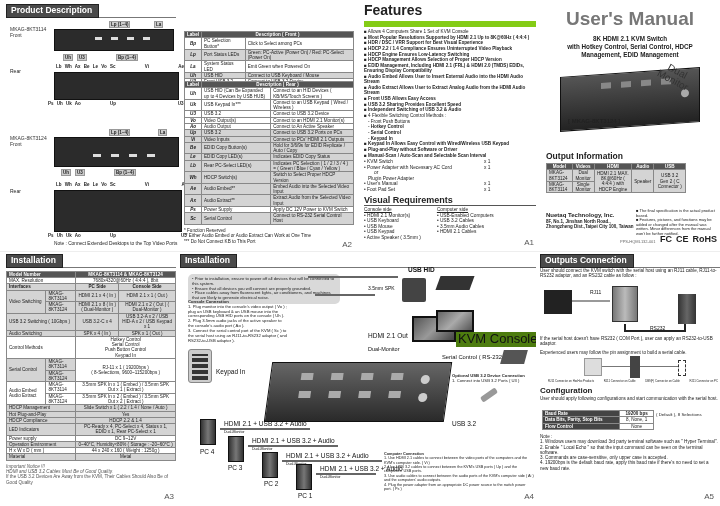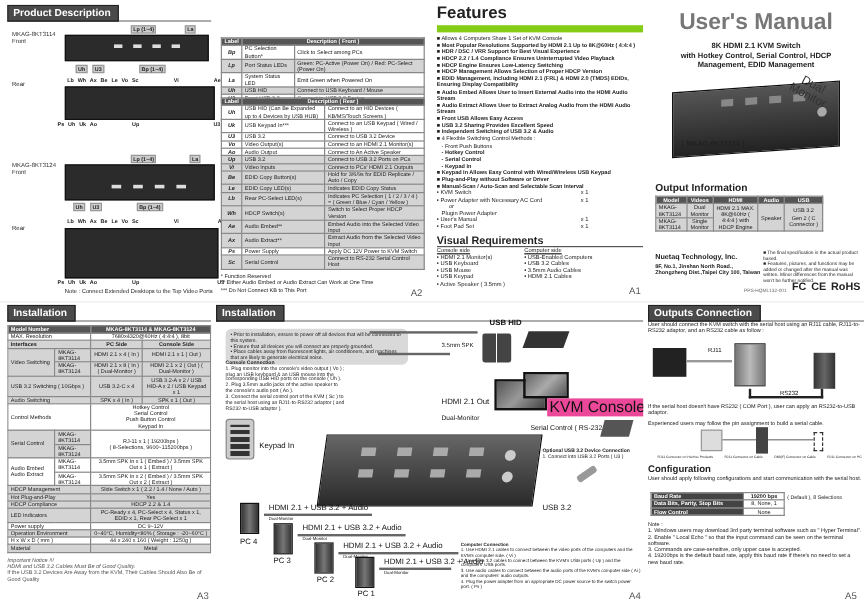--- a/index.html
+++ b/index.html
@@ -474,21 +474,21 @@
   <div class="cable" style="left:128px;top:22px;width:90px"></div>
   <div class="clabel" style="left:228px;top:12px;font-weight:bold">USB HID</div>
   <div style="position:absolute;left:258px;top:22px;width:34px;height:14px;background:#333;transform:skewX(-20deg)"></div>
   <div class="cable" style="left:135px;top:40px;width:60px"></div>
   <div class="clabel" style="left:188px;top:32px;font-size:5px">3.5mm SPK</div>
   <div style="position:absolute;left:222px;top:24px;width:24px;height:24px;background:linear-gradient(90deg,#444 0 48%,#fff 48% 52%,#444 52%);border-radius:2px"></div>
   <div class="clabel" style="left:188px;top:78px">HDMI 2.1 Out</div>
   <div class="clabel" style="left:188px;top:92px;font-size:5.5px">Dual-Monitor</div>
   <div style="position:absolute;left:232px;top:62px;width:44px;height:26px;background:linear-gradient(135deg,#555,#999,#444);border:2px solid #111"></div>
   <div style="position:absolute;left:256px;top:56px;width:38px;height:22px;background:linear-gradient(135deg,#666,#aaa,#555);border:2px solid #111"></div>
-  <div class="clabel" style="left:276px;top:78px;font-size:13px;background:#ec4899;padding:0 2px">KVM Console</div>
+  <div class="clabel" style="left:276px;top:78px;font-size:13px;background:#4d7c0f;padding:0 2px">KVM Console</div>
   <div class="clabel" style="left:262px;top:100px;font-size:5.8px">Serial Control ( RS-232 )</div>
   <div style="position:absolute;left:322px;top:96px;width:24px;height:14px;background:#555;transform:skewX(-15deg)"></div>
   <div style="position:absolute;left:272px;top:120px;width:82px;font-size:4.2px">
     <div style="font-weight:bold">Optional USB 3.2 Device Connection</div>
     <div>1. Connect into USB 3.2 Ports ( U3 )</div>
   </div>
   <div style="position:absolute;left:300px;top:138px;width:18px;height:6px;background:#999;border-radius:2px;transform:rotate(-35deg)"></div>
   <div class="clabel" style="left:272px;top:166px">USB 3.2</div>
 
   

